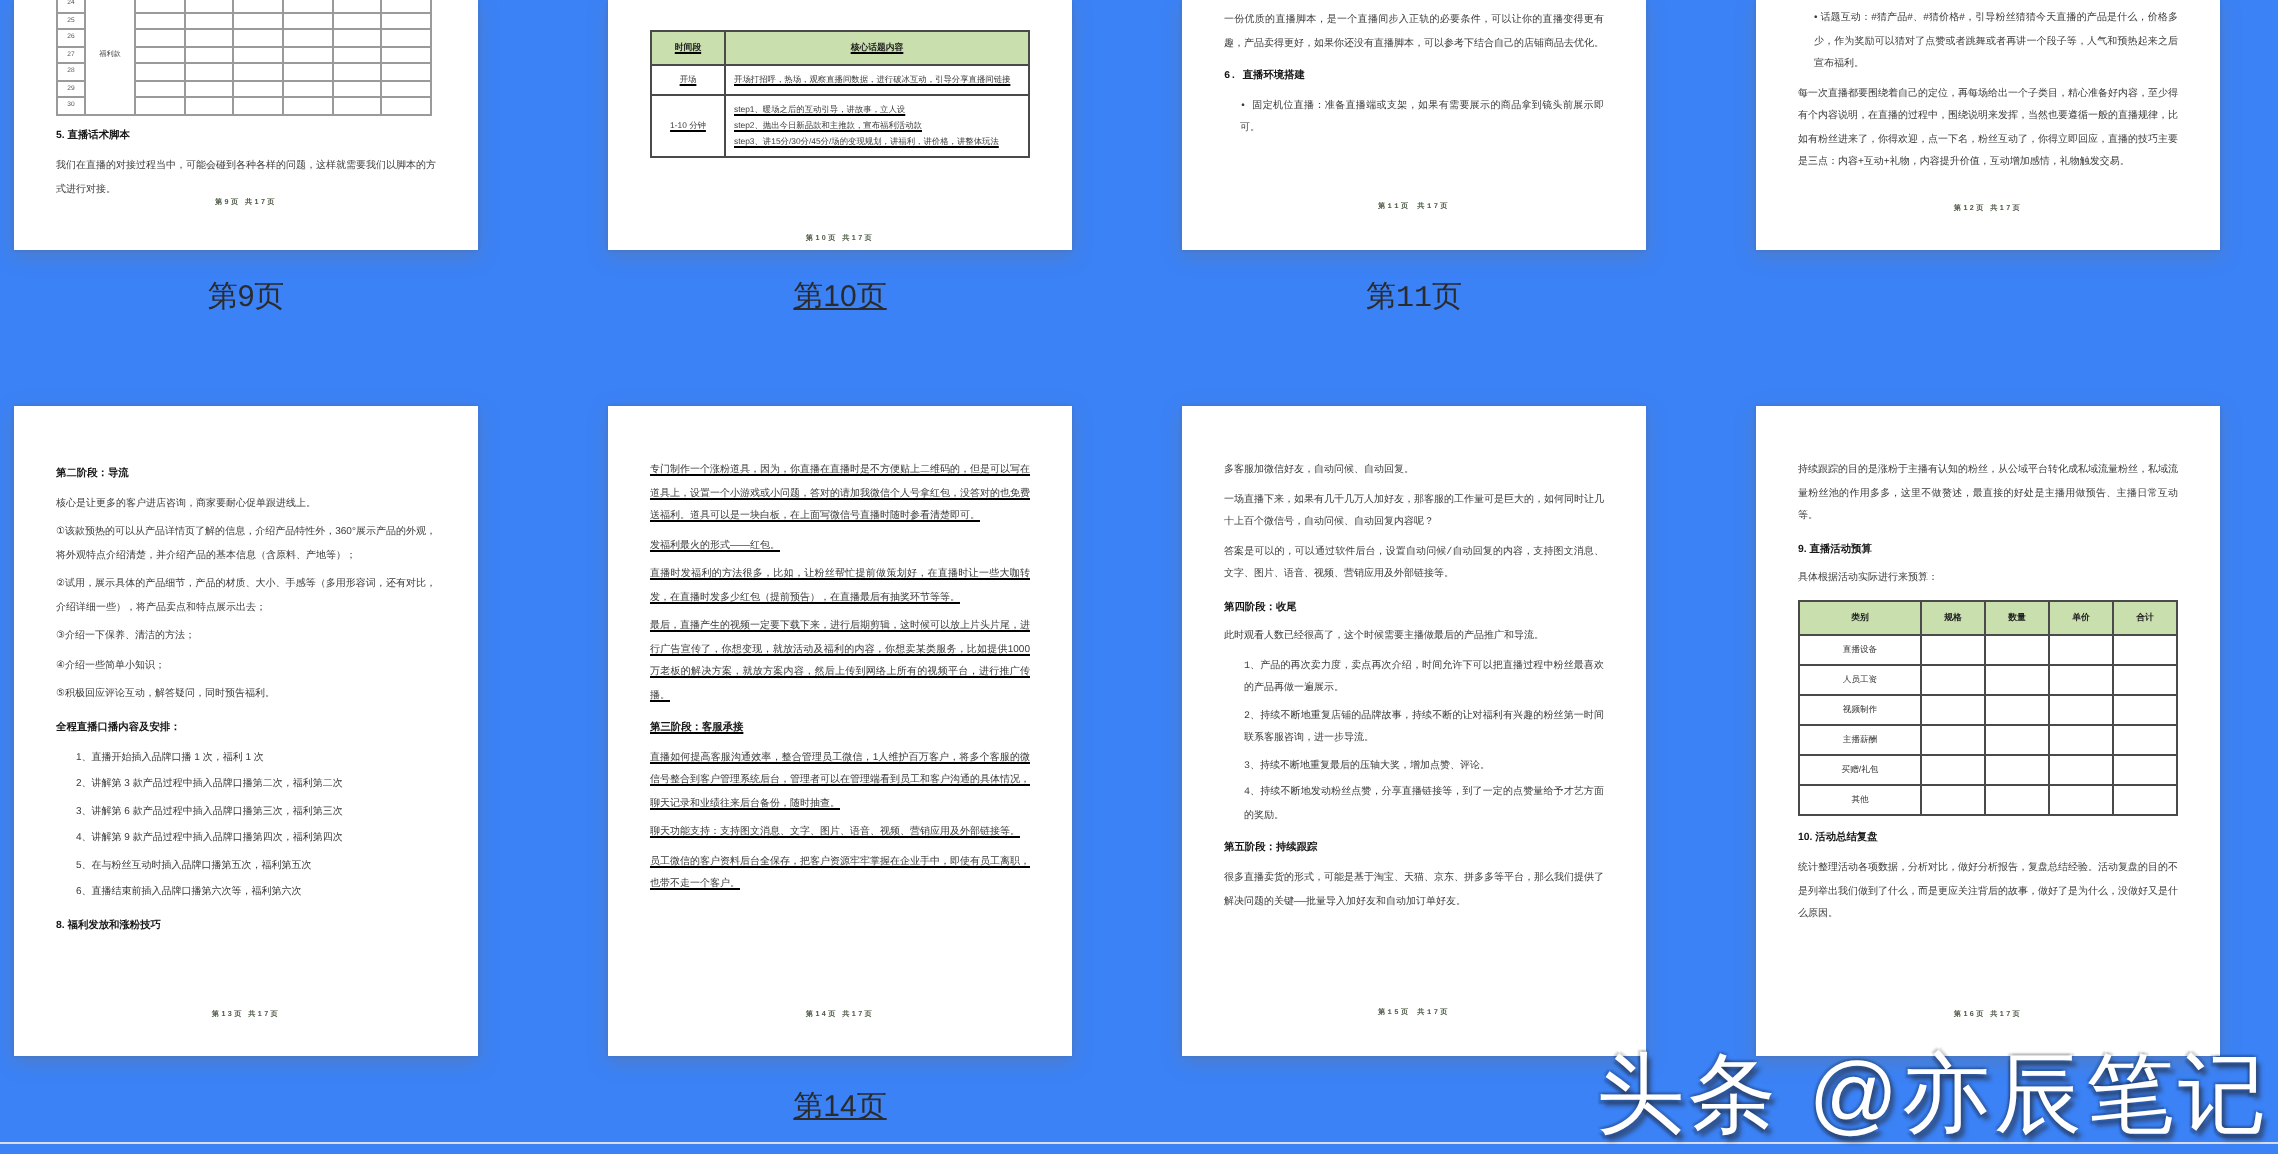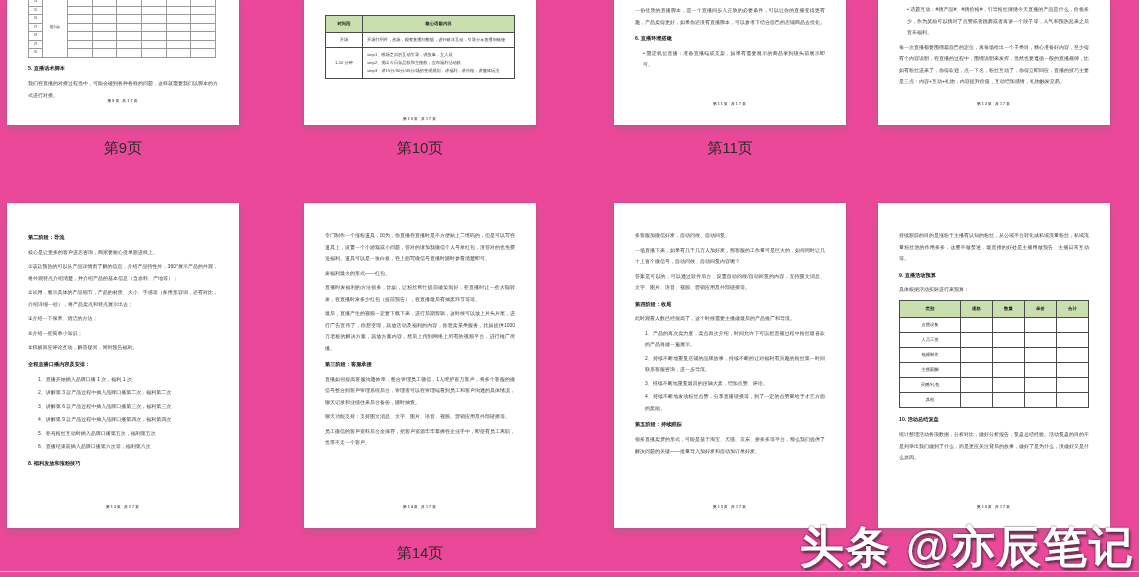--- a/index.html
+++ b/index.html
@@ -1,24 +1,24 @@
 <!DOCTYPE html>
 <html><head>
 <meta charset="utf-8">
 <style>
   html,body{margin:0;padding:0;}
-  .canvas{position:relative;width:1139px;height:577px;background:#ec4899;overflow:hidden;
+  .canvas{position:relative;width:1139px;height:577px;background:#3b82f6;overflow:hidden;
           font-family:"Liberation Sans","DejaVu Sans",sans-serif;}
   .divider{position:absolute;left:0;top:571px;width:1139px;height:1px;background:#d9dbde;}
   
   .thumb{position:absolute;width:232px;background:#fff;overflow:hidden;
          box-shadow:0 3px 9px rgba(110,116,128,.40),0 0 2px rgba(0,0,0,.10);}
   .r1{top:0;height:125px;}
   .r2{top:203px;height:325px;}
-  .c1{left:7px;}  .c2{left:304px;} .c3{left:614px;} .c4{left:878px;}
+  .c1{left:7px;}  .c2{left:304px;text-decoration:underline;} .c3{left:591px;font-family:Liberation Mono, monospace;} .c4{left:878px;}
   .plabel{position:absolute;width:232px;text-align:center;font-size:15px;color:#2b2b2b;}
   .lr1{top:139px;} .lr2{top:544px;}
   
   .pg{position:relative;height:100%;padding:0 21px;box-sizing:border-box;
       font-size:5px;line-height:2.3;color:#3a3a3a;}
   .pg2{padding-top:24px;}
   .h{font-weight:bold;color:#161616;font-size:5.2px;margin:5px 0 3px 0;}
   .p{margin:3px 0;text-align:justify;}
   .ind{margin-left:8px;}
   .li{margin:2px 0 2px 10px;text-align:justify;}
@@ -37,21 +37,21 @@
   .t10{margin-top:15px;}
   .t10 td{font-size:4.2px;line-height:1.9;}
   .t10 .time{width:32px;text-align:center;}
   .t10 .cnt{padding:3px 4px;}
   .stepline{white-space:nowrap;overflow:hidden;}
   
   .t16{margin:4px 0 6px 0;}
   .t16 td{height:12px;font-size:4.3px;text-align:center;color:#333;}
   .t16 .cat{width:56px;}
   
-  .wm{position:absolute;right:4px;bottom:0px;z-index:9;font-size:44px;font-weight:bold;
+  .wm{position:absolute;right:4px;bottom:0px;z-index:9;font-size:44px;font-weight:normal;
       letter-spacing:2px;color:#ffffff;white-space:nowrap;
       text-shadow:2px 3px 2px rgba(40,40,45,.55),-1px -1px 1px rgba(0,0,0,.18),
                   1px -1px 1px rgba(0,0,0,.14),-1px 2px 1px rgba(0,0,0,.22);}
 </style>
 </head>
 <body>
 
 <div class="canvas">
 
   <div class="thumb r1 c1">

